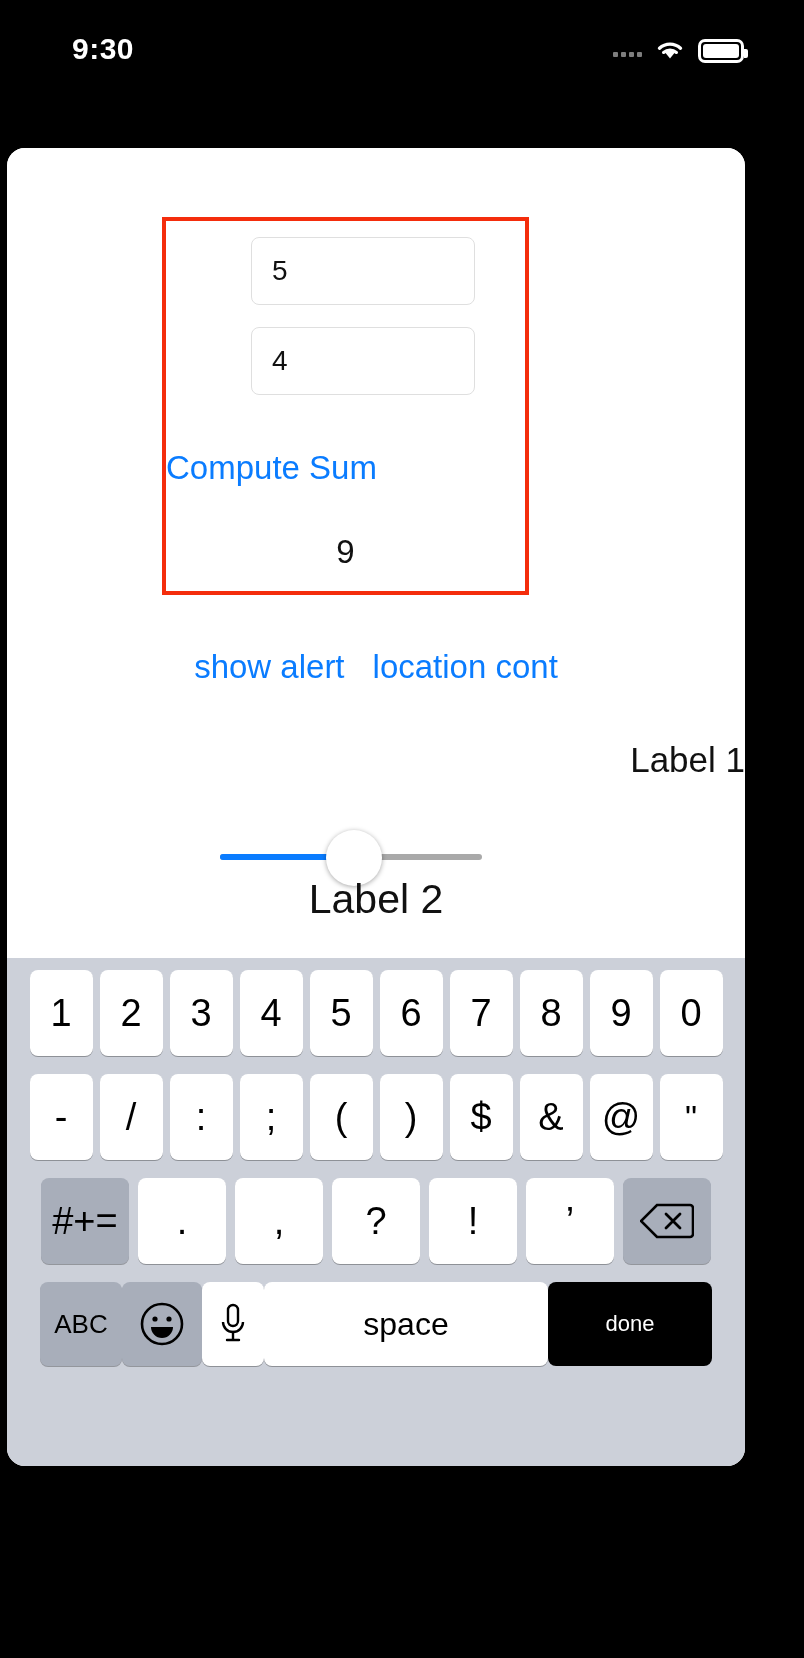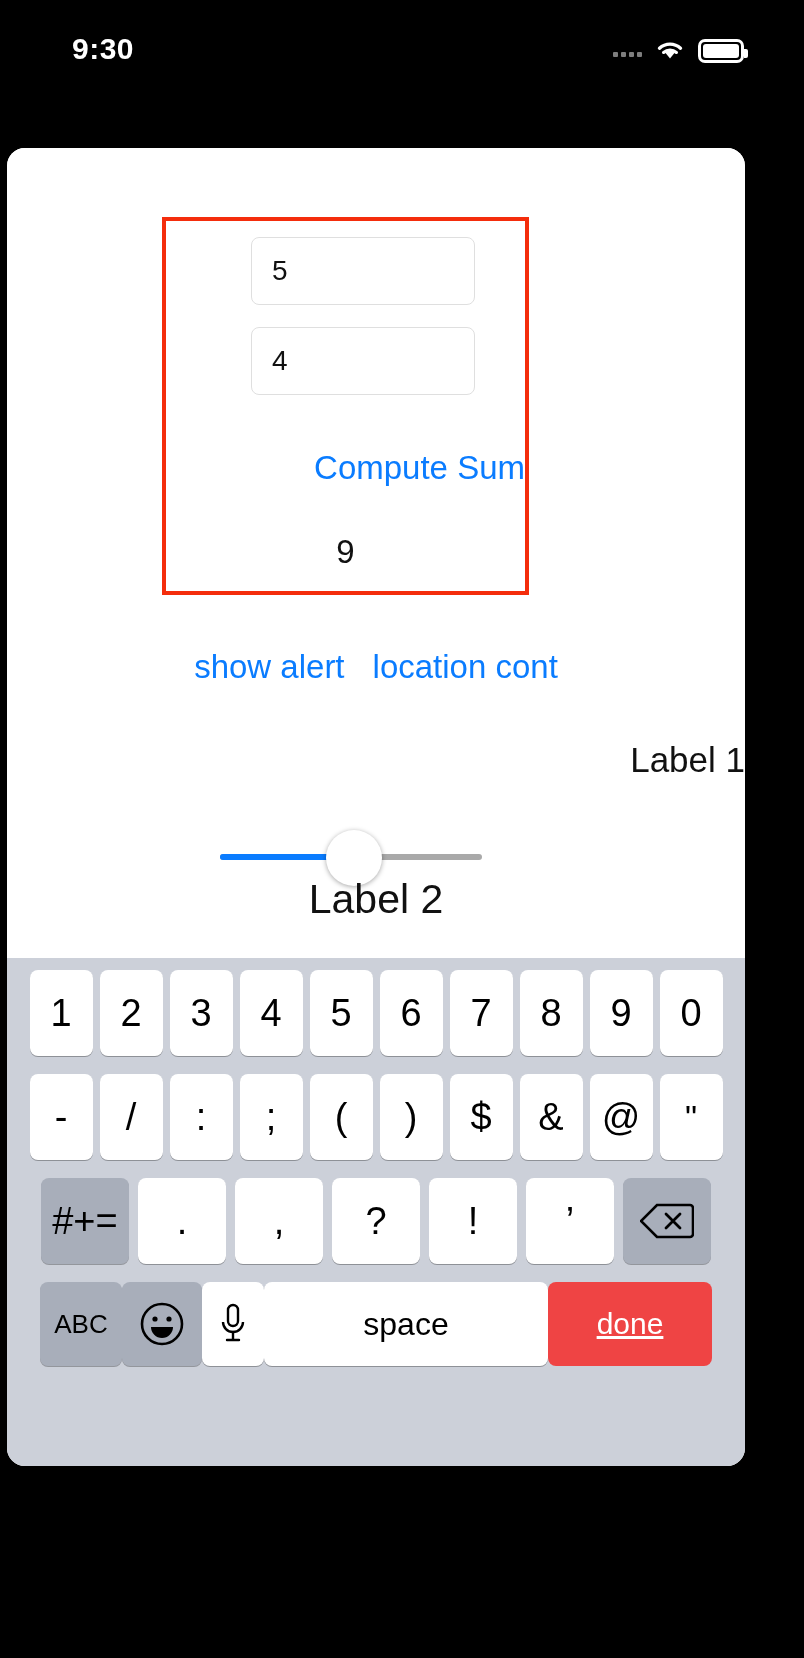--- a/index.html
+++ b/index.html
@@ -102,21 +102,21 @@
     padding-left: 20px;
     font-size: 28px;
     color: #111;
   }
   #field-a { top: 16px; }
   #field-b { top: 106px; }
   #compute-btn {
     position: absolute;
     top: 228px;
     left: 0; right: 0;
-    text-align: right;
+    text-align: left;
     font-size: 33px;
     color: #0a7cff;
   }
   #sum-result {
     position: absolute;
     top: 312px;
     left: 0; right: 0;
     text-align: center;
     font-size: 33px;
     color: #111;
@@ -226,25 +226,24 @@
     box-shadow: 0 1px 0 rgba(0,0,0,0.28);
   }
   #key-symbols { width: 100px; font-size: 28px; }
   #key-backspace { width: 100px; }
   #key-abc { width: 82px; height: 84px; font-size: 26px; }
   #key-emoji { width: 80px; height: 84px; font-size: 36px; }
   #key-mic { width: 62px; height: 84px; }
   #key-space { width: 284px; height: 84px; font-size: 32px; }
   #key-done {
     width: 164px; height: 84px;
-    background: #ef4444;
+    background: #000000;
     color: #fff;
-    font-size: 30px;
+    font-size: 22px;
     box-shadow: none;
-    text-decoration: underline;
   }
   .quote-key { font-size: 34px; }
 </style>
 </head>
 <body>
 
 <div id="phone">
 
   <div id="statusbar">
     <div id="status-time">9:30</div>

